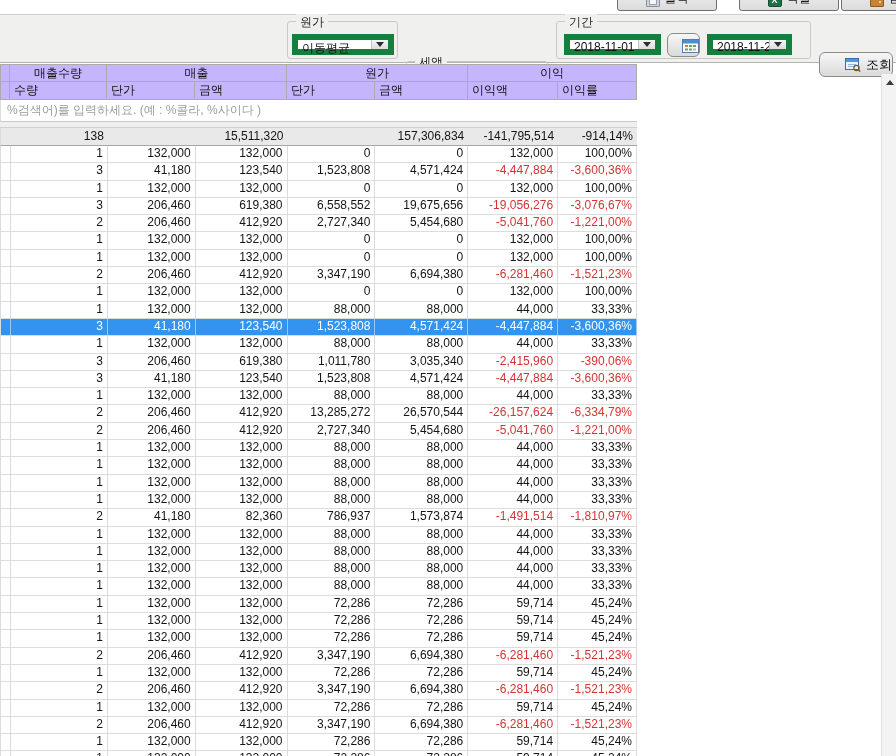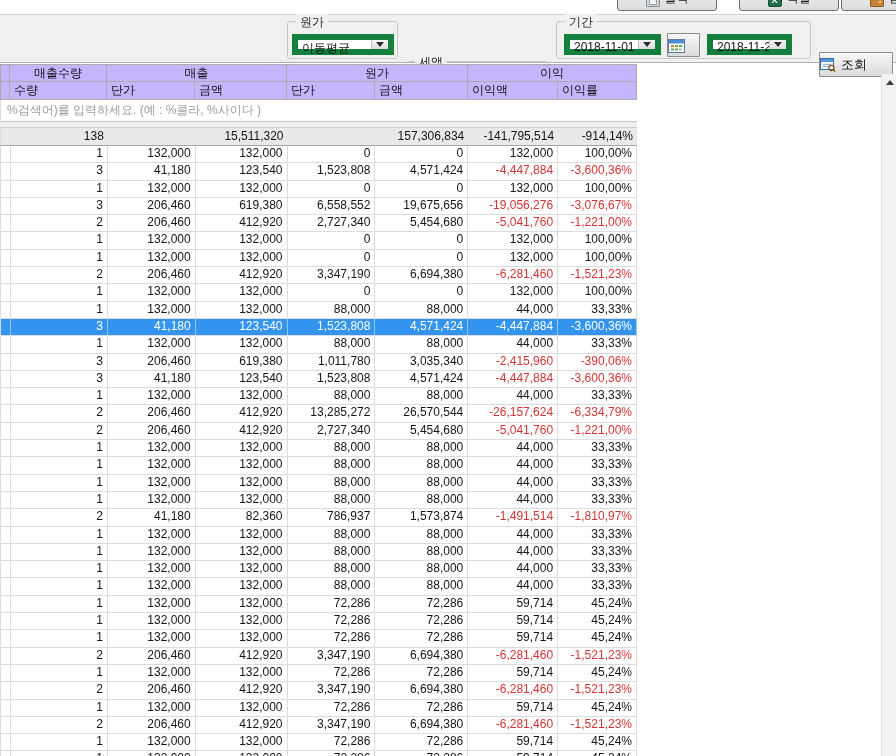--- a/index.html
+++ b/index.html
@@ -23,22 +23,22 @@
   
   .filter-panel { position:absolute; left:0; top:14px; width:896px; height:49px;
     background:#f0f0ef; border-top:1px solid #cfcfcf; border-bottom:1px solid #b2b2b2; }
   .groupbox { position:absolute; border:1px solid #c9c9c9; border-radius:3px; height:38px; top:6px; }
   .groupbox-label { position:absolute; top:-8px; left:8px; background:#f0f0ef; padding:0 4px; font-size:12px; color:#222; }
   .combo { position:absolute; height:21px; background:#fff; border:6px solid #15803d; display:flex; align-items:flex-start; }
   .combo-text { flex:1; padding-left:4px; font-size:12px; color:#111; white-space:nowrap; overflow:hidden; }
   .combo-arrow { width:17px; height:100%; border-left:1px solid #b9c6d2;
     background:linear-gradient(#f6f6f6,#dcdcdc); display:flex; align-items:center; justify-content:center; }
   .tri-down { width:0; height:0; border-left:4px solid transparent; border-right:4px solid transparent; border-top:5px solid #2c2c2c; }
-  .small-btn { position:absolute; background:linear-gradient(#f7f7f7,#dadada); border:1px solid #8b8b8b; border-radius:1px;
-    display:flex; align-items:center; justify-content:flex-start; }
+  .small-btn { position:absolute; background:linear-gradient(#f7f7f7,#dadada); border:1px solid #8b8b8b; border-radius:6px;
+    display:flex; align-items:center; justify-content:flex-end; }
   .search-btn { left:819px; top:37px; width:74px; height:25px; gap:5px; font-size:13px; color:#111; }
 
   
   .grid { position:absolute; left:0; top:64px; width:637px; }
   .hdr-row { display:flex; background:#c4b5fd; }
   .hdr-cell { height:18px; border-right:1px solid #ababab; border-bottom:1px solid #ababab;
     font-size:12px; color:#101010; line-height:17px; white-space:nowrap; overflow:hidden; }
   .hdr-top { border-top:1px solid #ababab; text-align:center; }
   .hdr-sub { text-align:left; padding-left:4px; }
   .bl { border-left:1px solid #ababab; }

